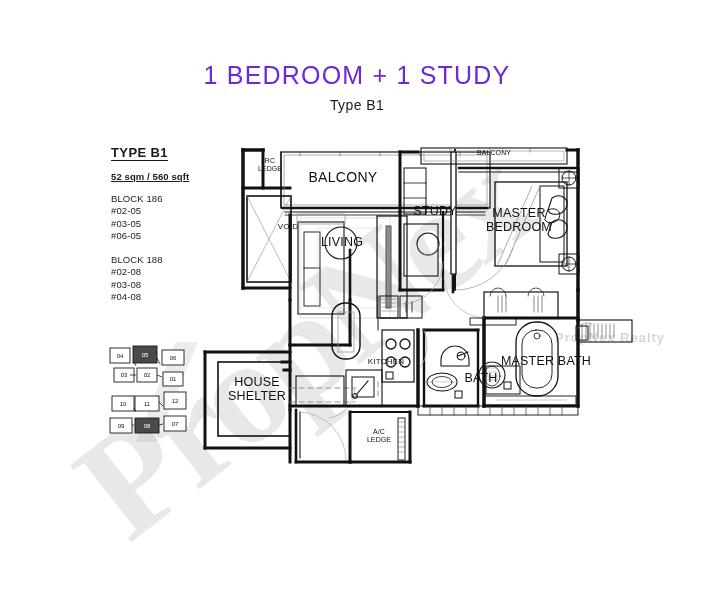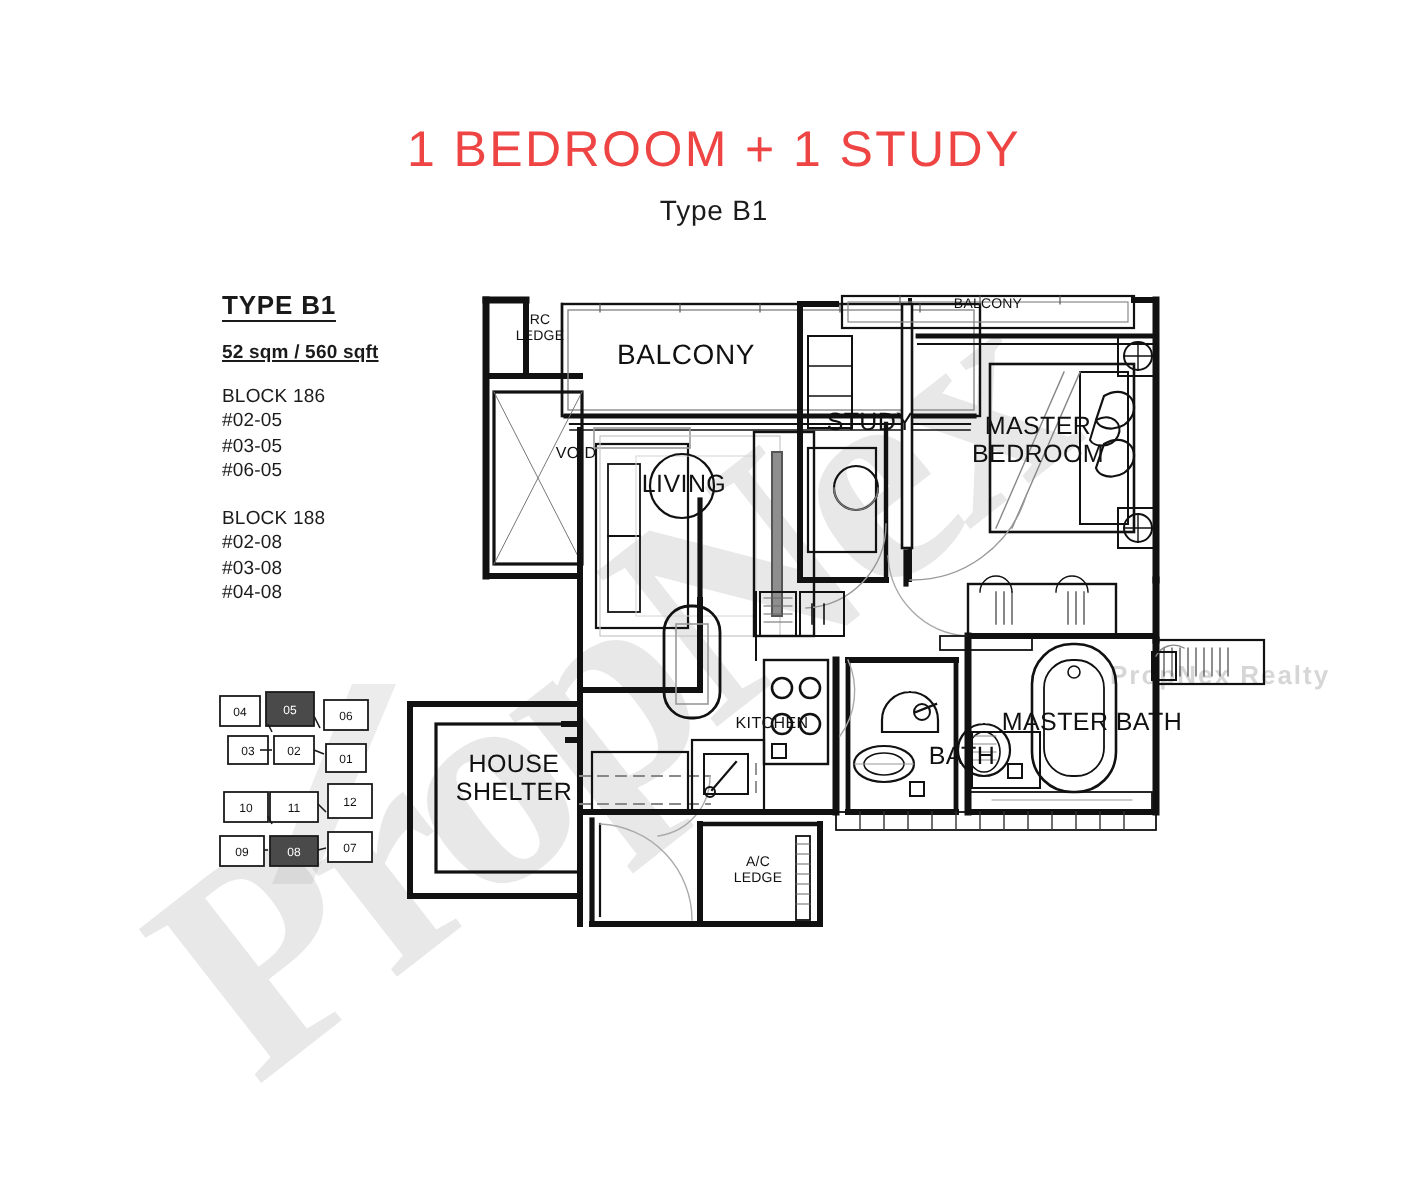--- a/index.html
+++ b/index.html
@@ -55,21 +55,21 @@
     left: 0;
     top: 62px;
     width: 714px;
     text-align: center;
     z-index: 5;
   }
   #main-title {
     font-size: 25px;
     font-weight: 400;
     letter-spacing: 1.2px;
-    color: #ef4444;
+    color: #6d28d9;
     line-height: 1.1;
   }
   #sub-title {
     margin-top: 7px;
     font-size: 14px;
     font-weight: 400;
     letter-spacing: 0.4px;
     color: #1b1b1b;
   }
 

